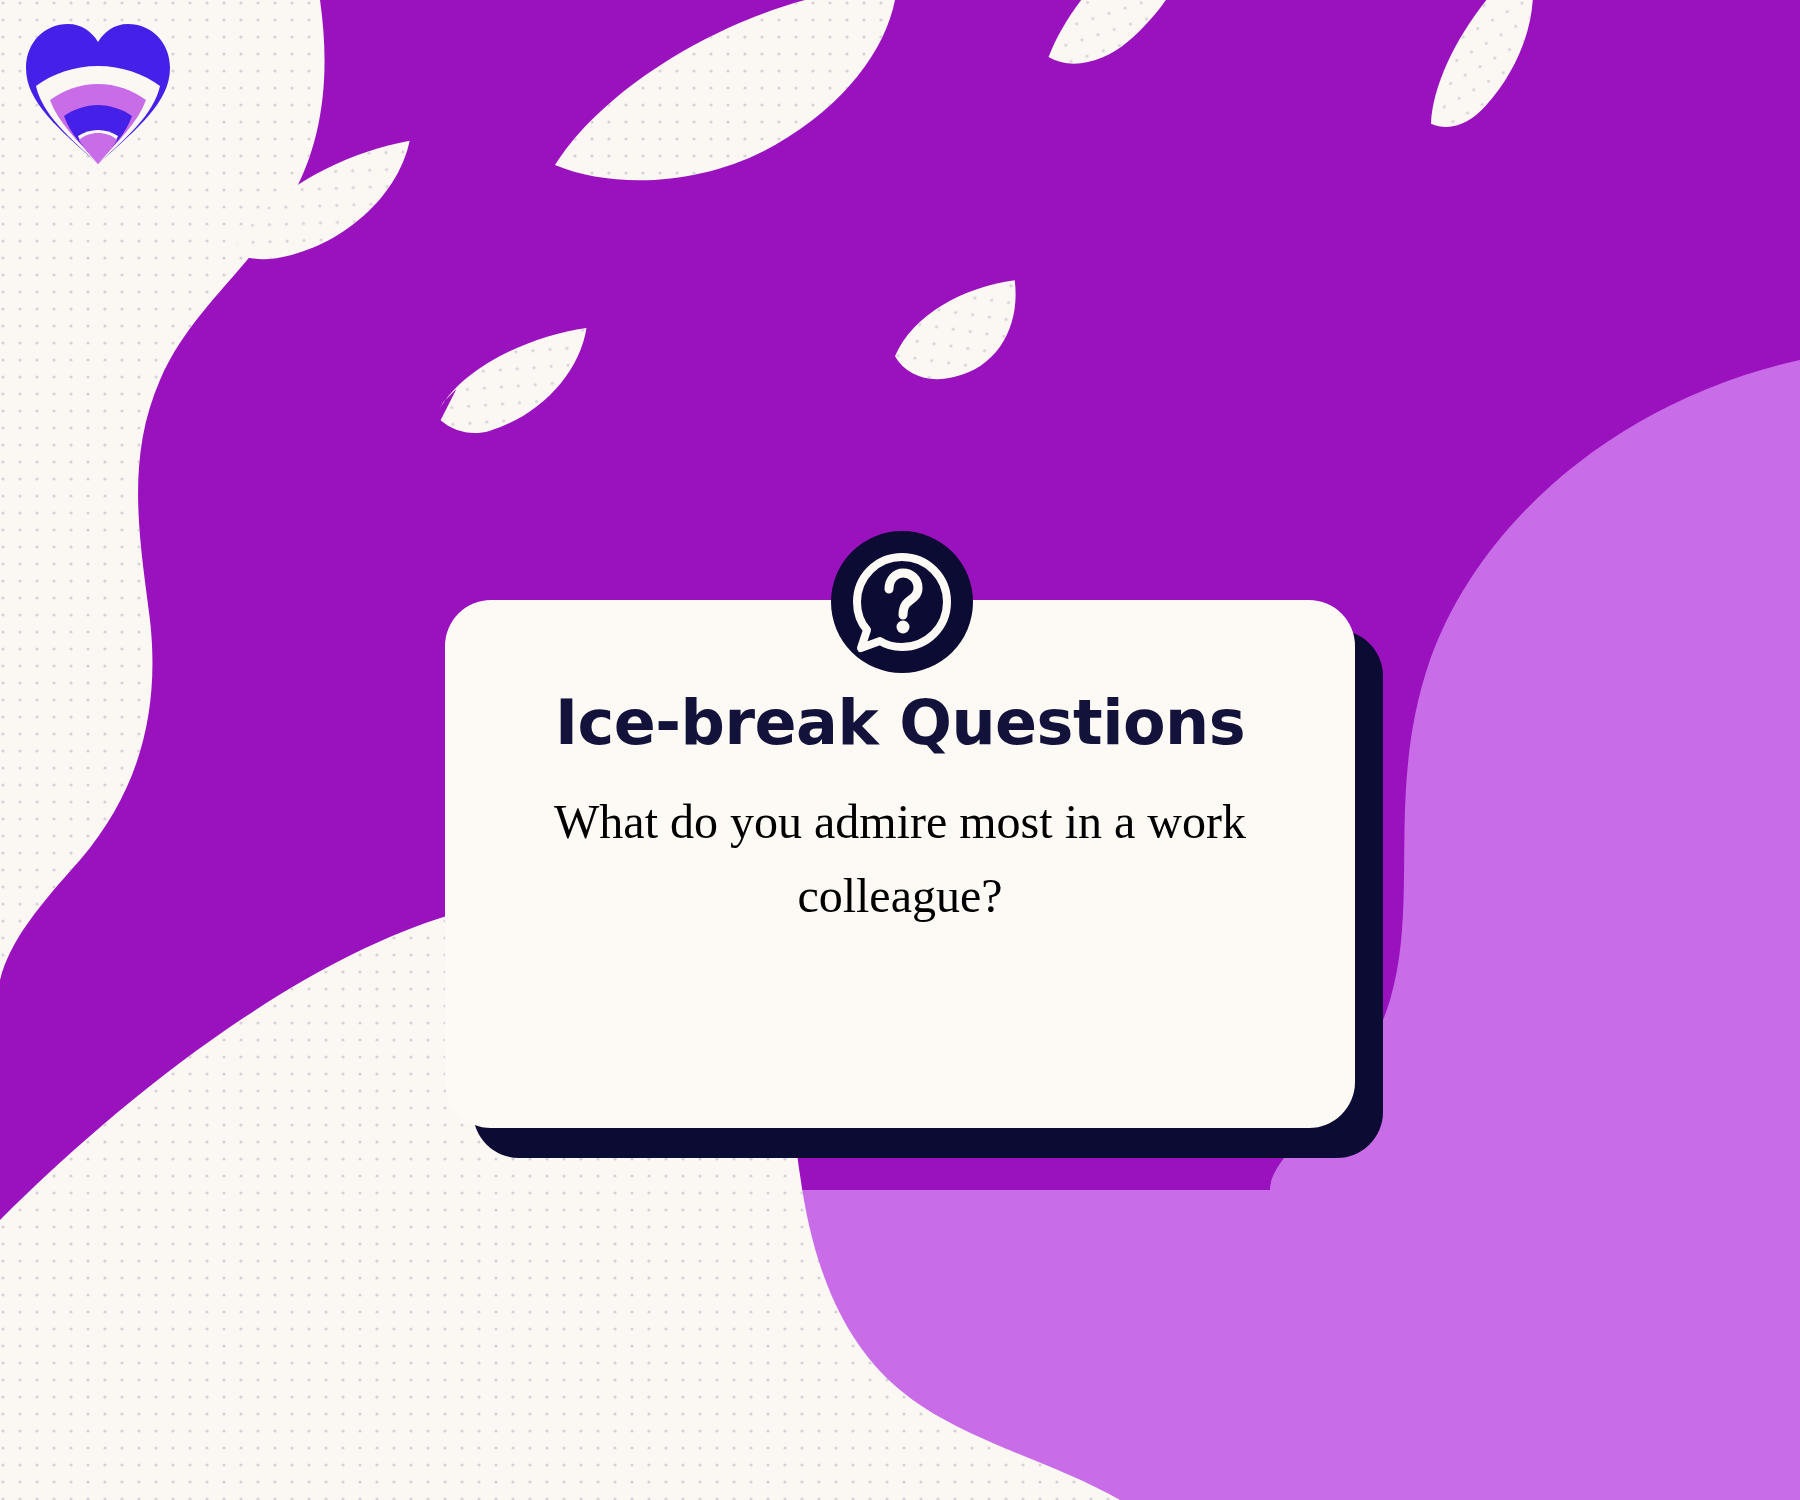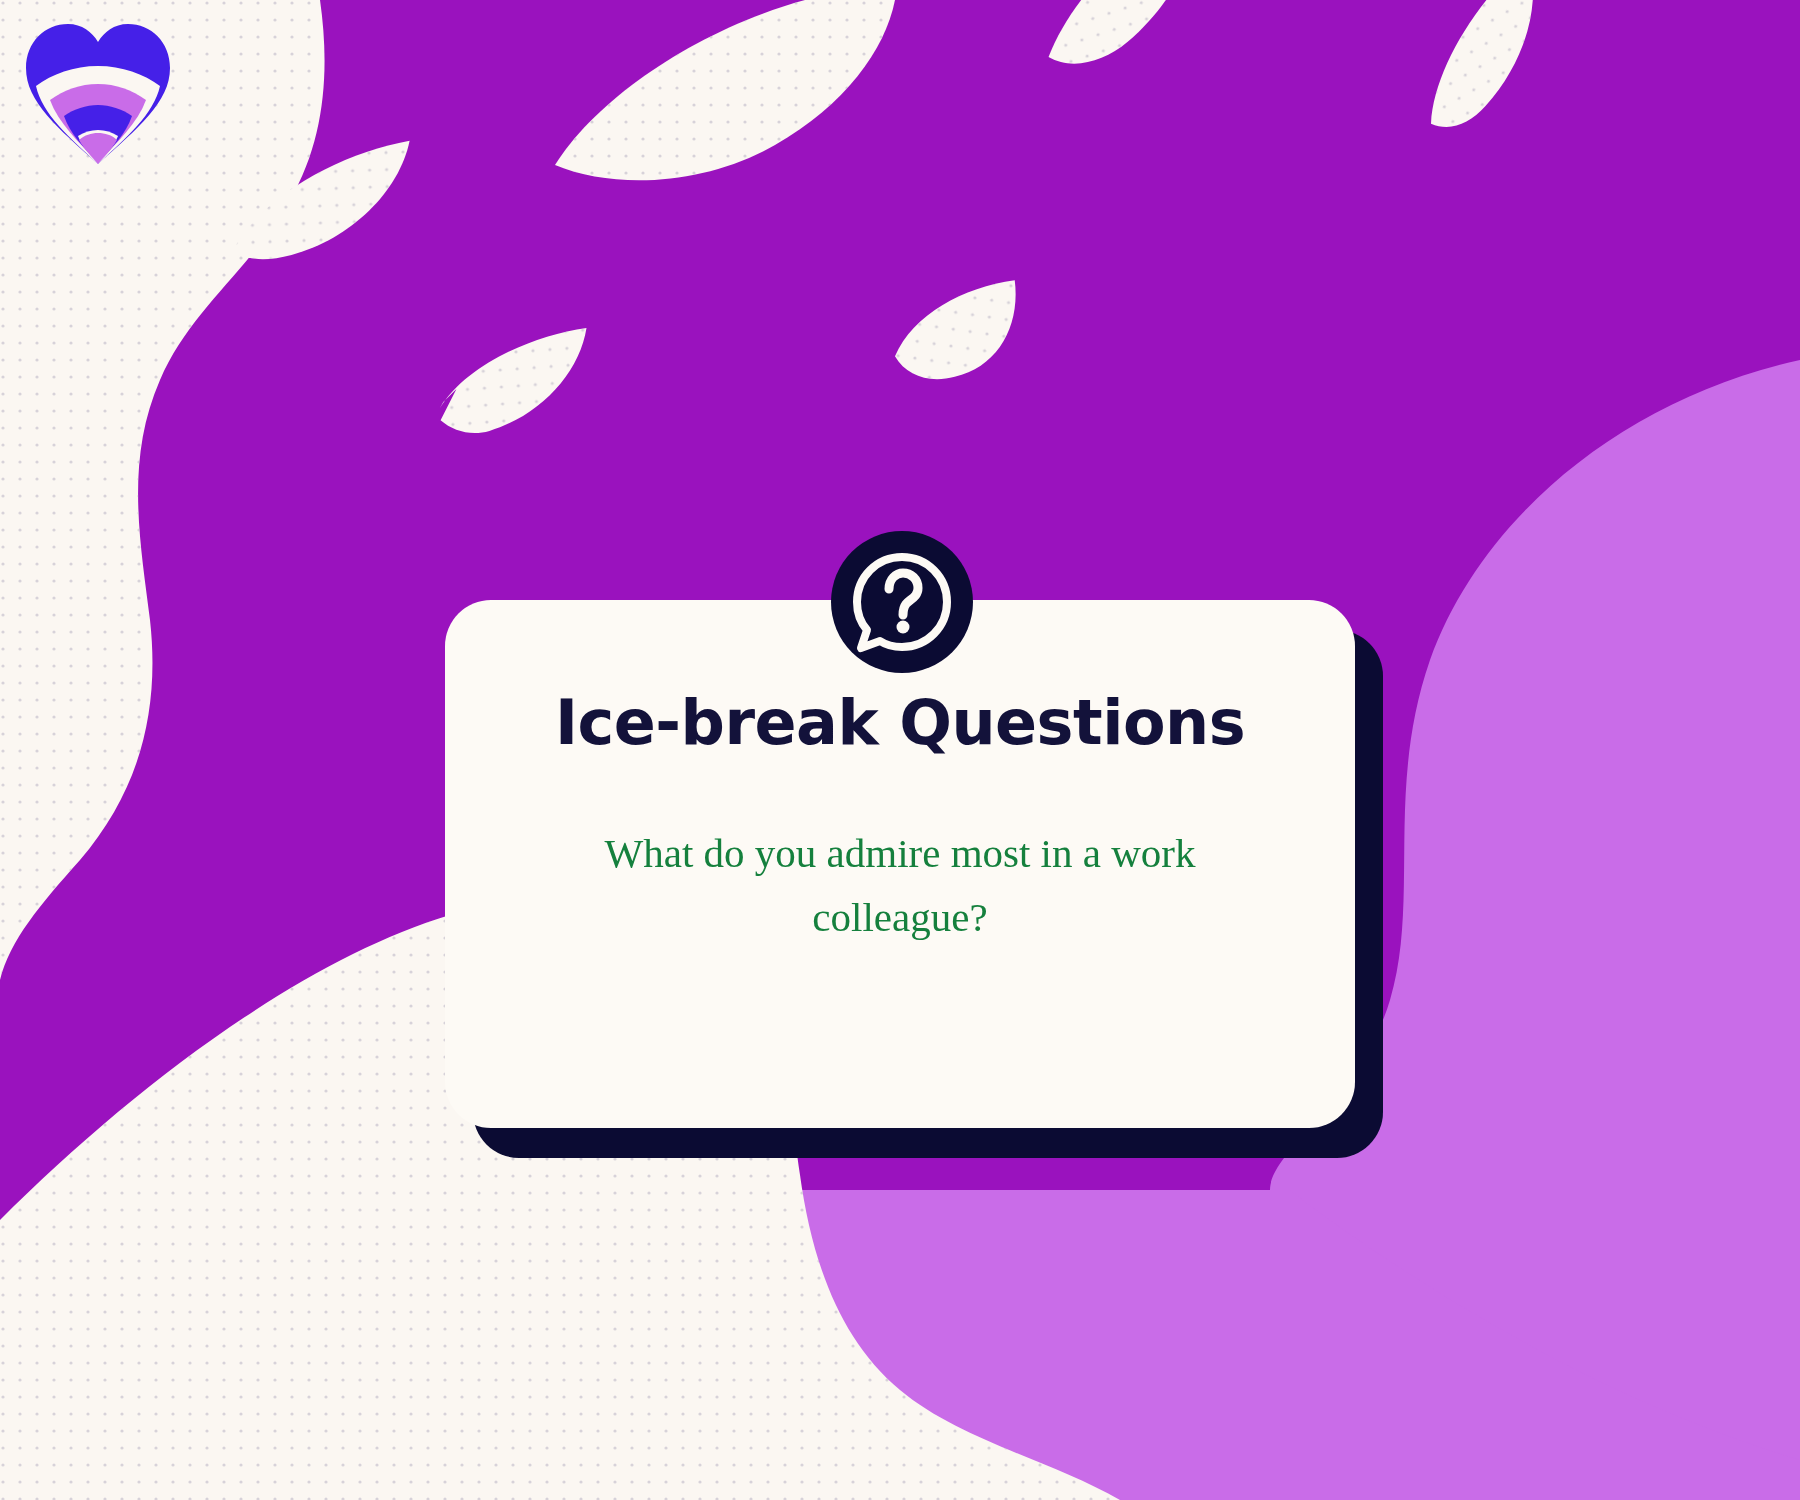--- a/index.html
+++ b/index.html
@@ -58,24 +58,24 @@
     font-family: "DejaVu Sans", sans-serif;
     font-weight: bold;
     font-size: 62px;
     letter-spacing: -0.5px;
     color: #13123A;
     margin: 0;
     line-height: 1.05;
   }
   .card-question {
     font-family: "Liberation Serif", "DejaVu Serif", serif;
-    font-size: 41px;
+    font-size: 48px;
     line-height: 1.55;
-    color: #15803d;
-    margin: 67px auto 0 auto;
+    color: #000000;
+    margin: 30px auto 0 auto;
     max-width: 700px;
   }
 
   
   .badge {
     position: absolute;
     left: 831px;
     top: 531px;
     width: 142px;
     height: 142px;

